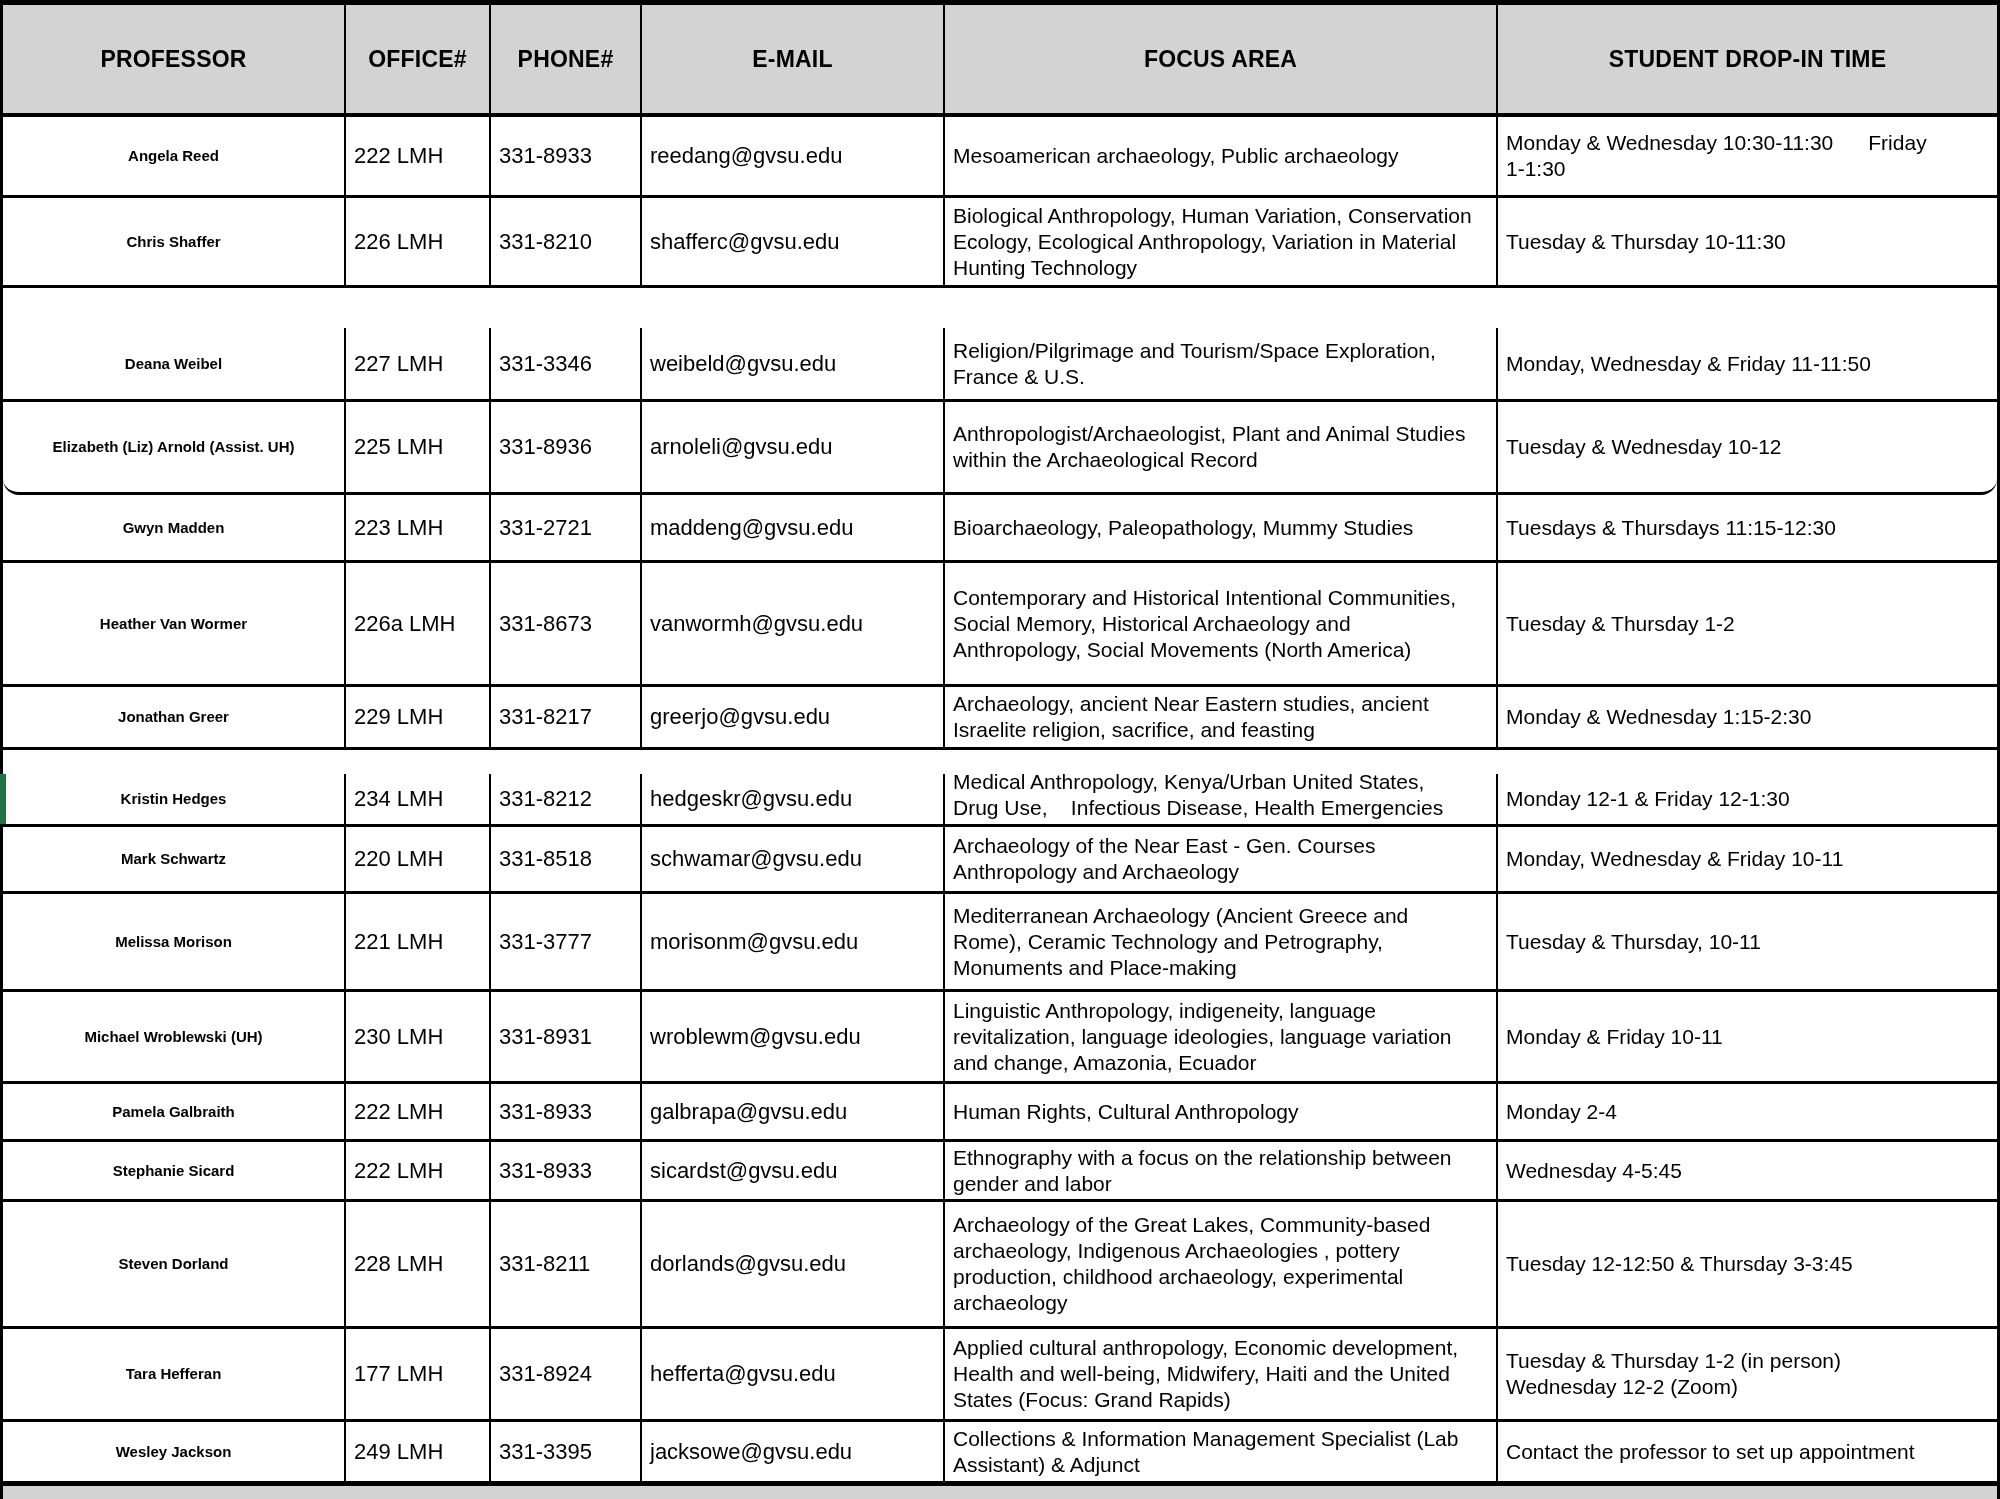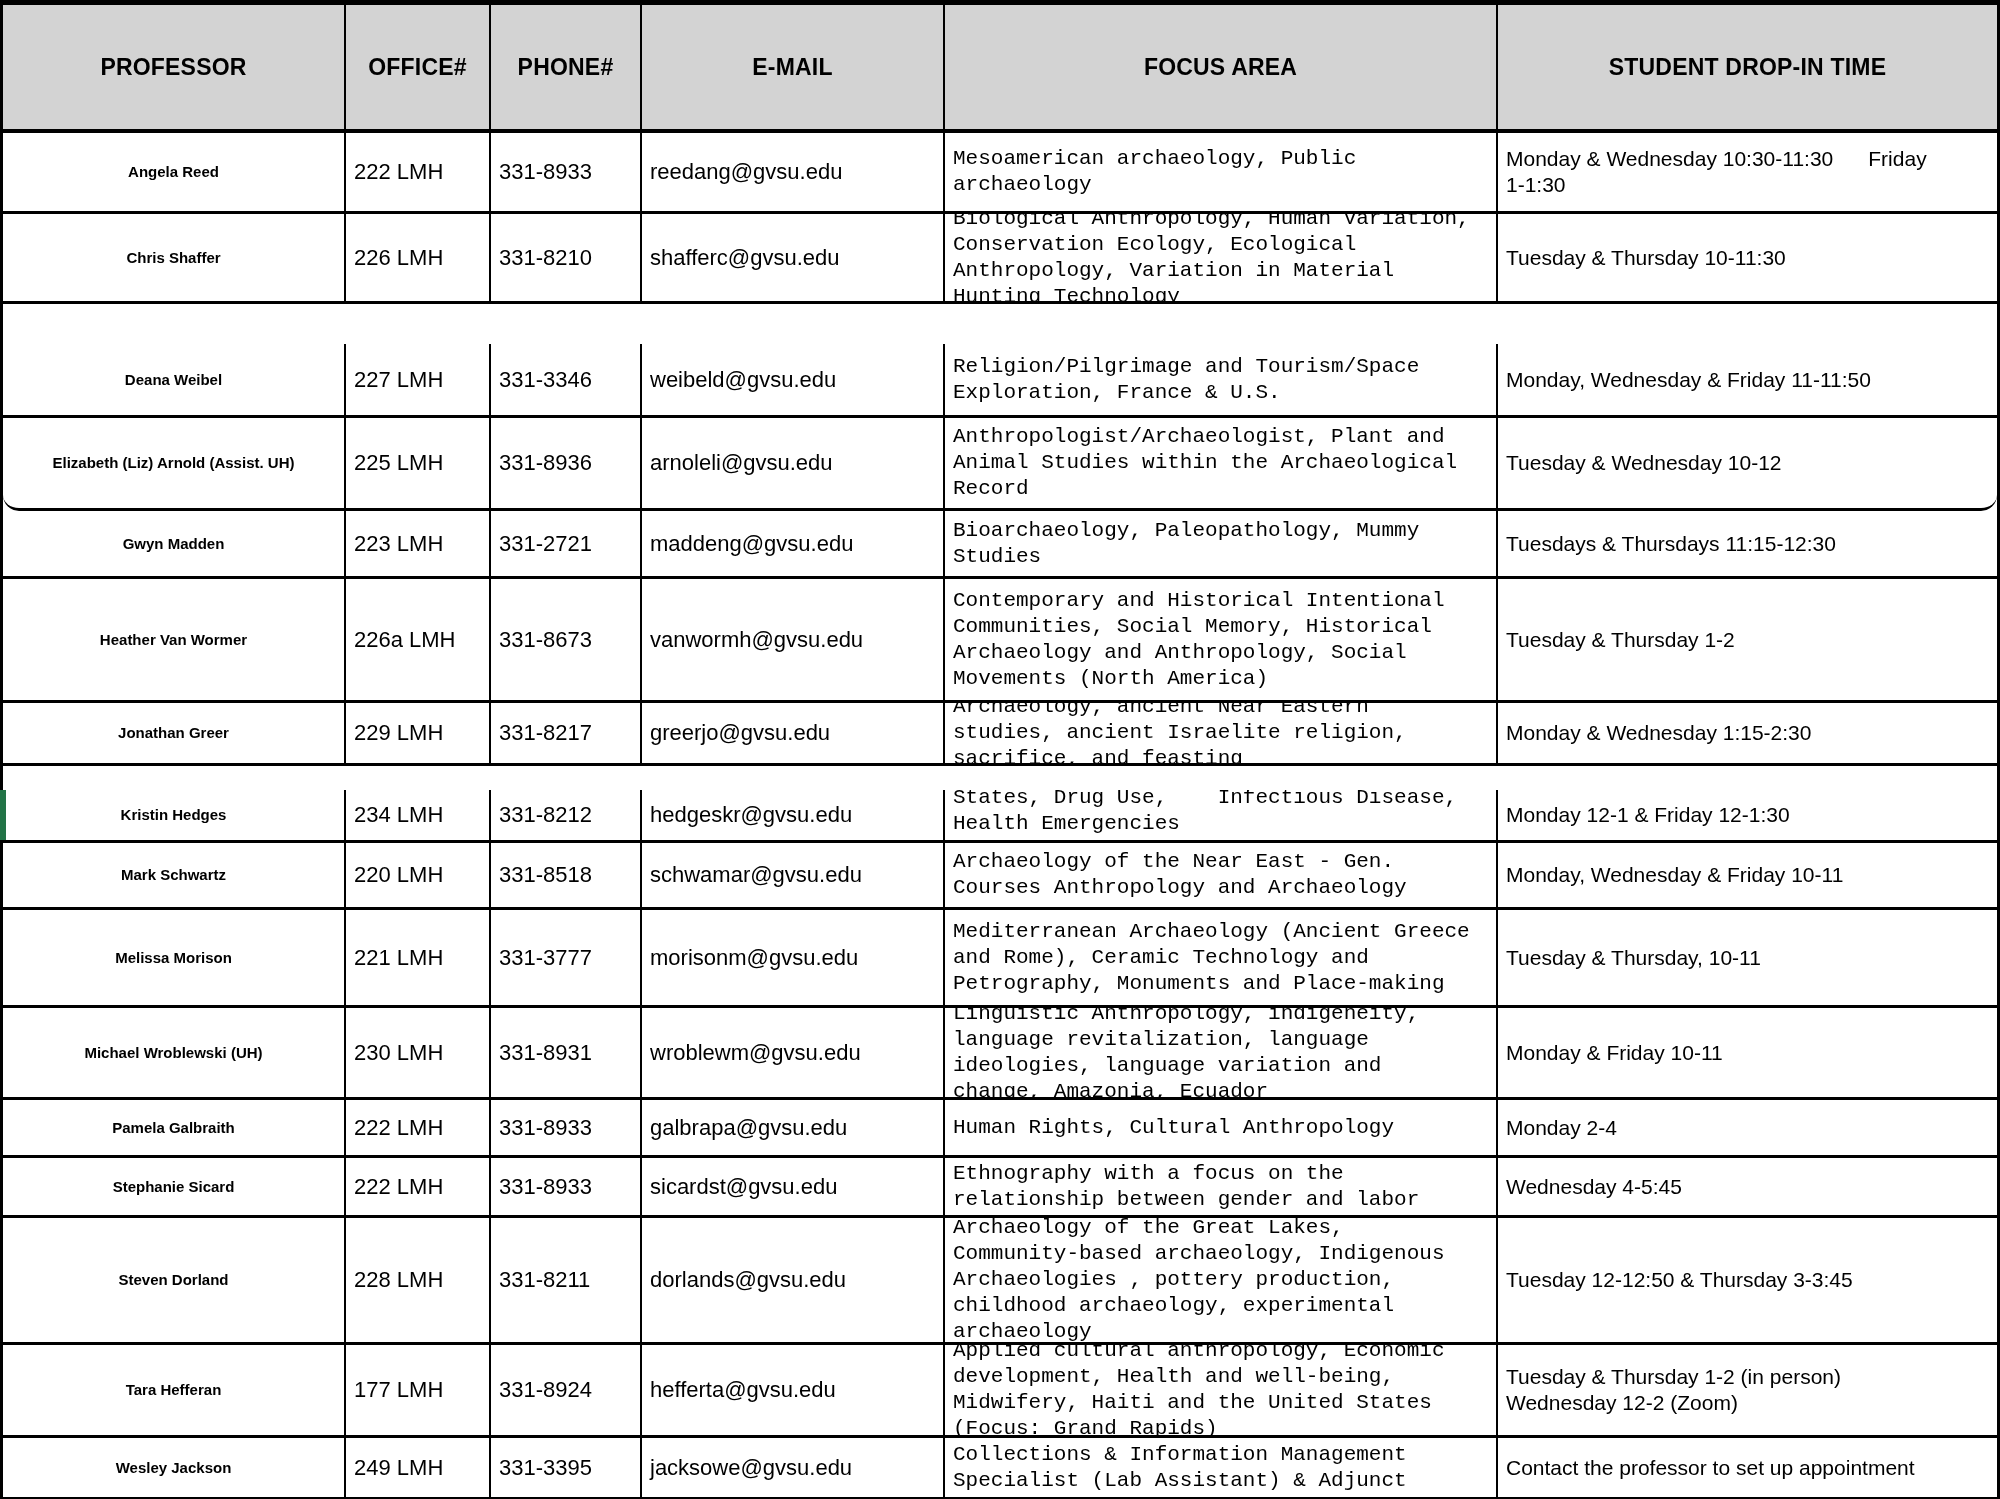--- a/index.html
+++ b/index.html
@@ -33,22 +33,22 @@
   }
   .cell:last-child { border-right: none; }
   .c-professor {
     justify-content: center;
     text-align: left;
     font-weight: bold;
     font-size: 15px;
   }
   .c-office, .c-phone, .c-email { font-size: 22px; }
   .c-focus, .c-dropin { white-space: pre-wrap; }
-  .c-focus { padding-right: 23px; font-family: Liberation Mono, monospace; }
-  .header-row { height: 128px; background: #d3d3d3; border-bottom: 4px solid #000; }
+  .c-focus { padding-right: 23px; }
+  .header-row { height: 112px; background: #d3d3d3; border-bottom: 4px solid #000; }
   .header-row .cell {
     justify-content: center;
     text-align: center;
     font-weight: bold;
     font-size: 23px;
     letter-spacing: 0.2px;
   }
   .clipped { align-items: flex-end; }
   .clipped .clip-inner { margin-top: -12px; }
   .row-indicator {

